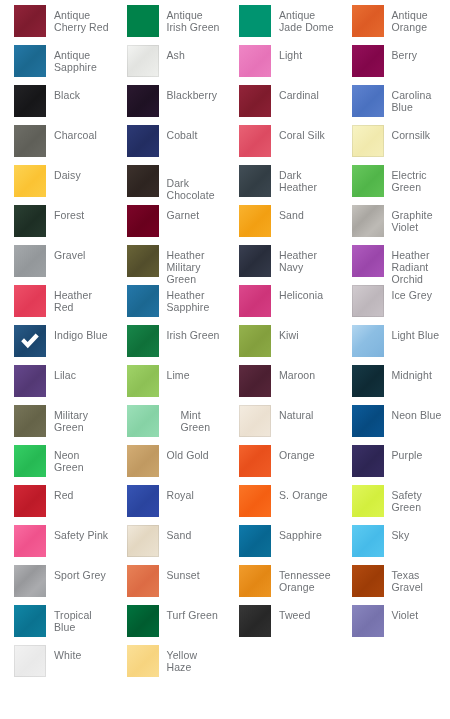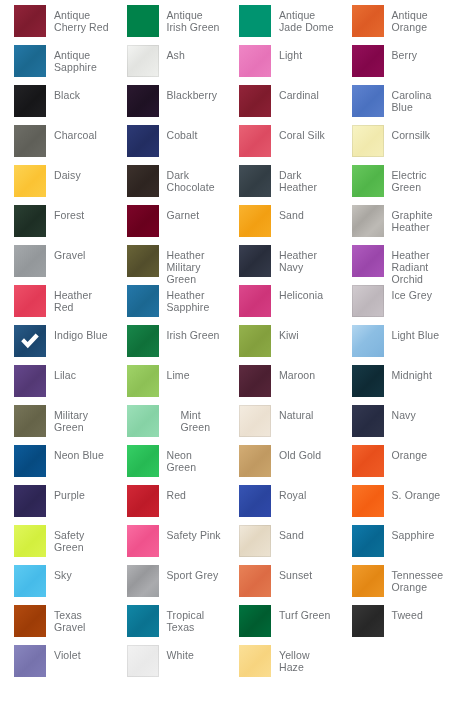--- a/index.html
+++ b/index.html
@@ -140,21 +140,21 @@
       <div class="swatch-cell">
         <div class="swatch-chip bordered" style="background-color: rgb(244, 238, 183); background-image: linear-gradient(135deg, rgb(248, 244, 196) 0%, rgb(241, 233, 173) 55%, rgb(245, 239, 186) 100%);"></div>
         <span class="swatch-label" style="color: rgb(111, 114, 118);">Cornsilk</span>
       </div>
       <div class="swatch-cell">
         <div class="swatch-chip" style="background-color: rgb(252, 202, 63); background-image: linear-gradient(135deg, rgb(253, 211, 83) 0%, rgb(251, 195, 51) 55%, rgb(252, 204, 68) 100%);"></div>
         <span class="swatch-label" style="color: rgb(111, 114, 118);">Daisy</span>
       </div>
       <div class="swatch-cell">
         <div class="swatch-chip" style="background-color: rgb(52, 42, 38); background-image: linear-gradient(135deg, rgb(61, 50, 45) 0%, rgb(45, 36, 32) 55%, rgb(55, 44, 40) 100%);"></div>
-        <span class="swatch-label" style="color: rgb(111, 114, 118);">Dark Chocolate</span>
+        <span class="swatch-label" style="color: rgb(111, 114, 118); margin-top: 8px;">Dark Chocolate</span>
       </div>
       <div class="swatch-cell">
         <div class="swatch-chip" style="background-color: rgb(57, 68, 75); background-image: linear-gradient(135deg, rgb(67, 79, 87) 0%, rgb(50, 61, 68) 55%, rgb(60, 71, 80) 100%);"></div>
         <span class="swatch-label" style="color: rgb(111, 114, 118);">Dark Heather</span>
       </div>
       <div class="swatch-cell">
         <div class="swatch-chip" style="background-color: rgb(91, 190, 82); background-image: linear-gradient(135deg, rgb(104, 200, 94) 0%, rgb(81, 181, 73) 55%, rgb(95, 193, 85) 100%);"></div>
         <span class="swatch-label" style="color: rgb(111, 114, 118);">Electric Green</span>
       </div>
       <div class="swatch-cell">
@@ -164,21 +164,21 @@
       <div class="swatch-cell">
         <div class="swatch-chip" style="background-color: rgb(115, 0, 34); background-image: linear-gradient(135deg, rgb(125, 5, 41) 0%, rgb(105, 0, 29) 55%, rgb(118, 0, 35) 100%);"></div>
         <span class="swatch-label" style="color: rgb(111, 114, 118);">Garnet</span>
       </div>
       <div class="swatch-cell">
         <div class="swatch-chip" style="background-color: rgb(246, 168, 28); background-image: linear-gradient(135deg, rgb(249, 179, 47) 0%, rgb(242, 159, 18) 55%, rgb(247, 170, 32) 100%);"></div>
         <span class="swatch-label" style="color: rgb(111, 114, 118);">Sand</span>
       </div>
       <div class="swatch-cell">
         <div class="swatch-chip" style="background-color: rgb(181, 178, 173); background-image: linear-gradient(135deg, rgb(198, 195, 190) 0%, rgb(169, 166, 161) 40%, rgb(189, 186, 181) 70%, rgb(176, 173, 168) 100%);"></div>
-        <span class="swatch-label" style="color: rgb(111, 114, 118);">Graphite Heather</span>
+        <span class="swatch-label" style="color: rgb(111, 114, 118);">Graphite Violet</span>
       </div>
       <div class="swatch-cell">
         <div class="swatch-chip" style="background-color: rgb(154, 158, 161); background-image: linear-gradient(135deg, rgb(165, 169, 172) 0%, rgb(147, 151, 154) 55%, rgb(157, 161, 164) 100%);"></div>
         <span class="swatch-label" style="color: rgb(111, 114, 118);">Gravel</span>
       </div>
       <div class="swatch-cell">
         <div class="swatch-chip" style="background-color: rgb(92, 87, 49); background-image: linear-gradient(135deg, rgb(106, 101, 56) 0%, rgb(82, 77, 43) 55%, rgb(99, 94, 52) 100%);"></div>
         <span class="swatch-label" style="color: rgb(111, 114, 118);">Heather Military Green</span>
       </div>
       <div class="swatch-cell">
@@ -249,24 +249,20 @@
       </div>
       <div class="swatch-cell">
         <div class="swatch-chip" style="background-color: rgb(143, 216, 174); background-image: linear-gradient(135deg, rgb(156, 224, 185) 0%, rgb(134, 210, 165) 55%, rgb(147, 219, 177) 100%);"></div>
         <span class="swatch-label" style="color: rgb(111, 114, 118); padding-left: 22px;">Mint Green</span>
       </div>
       <div class="swatch-cell">
         <div class="swatch-chip bordered" style="background-color: rgb(238, 228, 214); background-image: linear-gradient(135deg, rgb(244, 236, 224) 0%, rgb(235, 224, 208) 55%, rgb(240, 231, 218) 100%);"></div>
         <span class="swatch-label" style="color: rgb(111, 114, 118);">Natural</span>
       </div>
       <div class="swatch-cell">
-        <div class="swatch-chip" style="background-color: rgb(43, 48, 73); background-image: linear-gradient(135deg, rgb(51, 56, 81) 0%, rgb(38, 43, 66) 55%, rgb(46, 51, 73) 100%);"></div>
-        <span class="swatch-label" style="color: rgb(111, 114, 118);">Navy</span>
-      </div>
-      <div class="swatch-cell">
         <div class="swatch-chip" style="background-color: rgb(9, 81, 140); background-image: linear-gradient(135deg, rgb(13, 92, 155) 0%, rgb(6, 74, 128) 55%, rgb(10, 84, 144) 100%);"></div>
         <span class="swatch-label" style="color: rgb(111, 114, 118);">Neon Blue</span>
       </div>
       <div class="swatch-cell">
         <div class="swatch-chip" style="background-color: rgb(45, 196, 92); background-image: linear-gradient(135deg, rgb(54, 207, 102) 0%, rgb(38, 185, 83) 55%, rgb(47, 199, 95) 100%);"></div>
         <span class="swatch-label" style="color: rgb(111, 114, 118);">Neon Green</span>
       </div>
       <div class="swatch-cell">
         <div class="swatch-chip" style="background-color: rgb(201, 162, 105); background-image: linear-gradient(135deg, rgb(211, 173, 117) 0%, rgb(192, 153, 97) 55%, rgb(203, 166, 109) 100%);"></div>
         <span class="swatch-label" style="color: rgb(111, 114, 118);">Old Gold</span>
@@ -322,21 +318,21 @@
       <div class="swatch-cell">
         <div class="swatch-chip" style="background-color: rgb(235, 146, 32); background-image: linear-gradient(135deg, rgb(241, 156, 44) 0%, rgb(227, 135, 20) 55%, rgb(236, 149, 34) 100%);"></div>
         <span class="swatch-label" style="color: rgb(111, 114, 118);">Tennessee Orange</span>
       </div>
       <div class="swatch-cell">
         <div class="swatch-chip" style="background-color: rgb(168, 67, 11); background-image: linear-gradient(135deg, rgb(179, 75, 16) 0%, rgb(157, 60, 6) 55%, rgb(170, 69, 12) 100%);"></div>
         <span class="swatch-label" style="color: rgb(111, 114, 118);">Texas Gravel</span>
       </div>
       <div class="swatch-cell">
         <div class="swatch-chip" style="background-color: rgb(13, 124, 153); background-image: linear-gradient(135deg, rgb(17, 135, 166) 0%, rgb(10, 114, 144) 55%, rgb(14, 126, 155) 100%);"></div>
-        <span class="swatch-label" style="color: rgb(111, 114, 118);">Tropical Texas</span>
+        <span class="swatch-label" style="color: rgb(111, 114, 118);">Tropical Blue</span>
       </div>
       <div class="swatch-cell">
         <div class="swatch-chip" style="background-color: rgb(0, 104, 55); background-image: linear-gradient(135deg, rgb(0, 116, 63) 0%, rgb(0, 92, 47) 55%, rgb(0, 107, 58) 100%);"></div>
         <span class="swatch-label" style="color: rgb(111, 114, 118);">Turf Green</span>
       </div>
       <div class="swatch-cell">
         <div class="swatch-chip" style="background-color: rgb(46, 46, 46); background-image: linear-gradient(135deg, rgb(56, 56, 56) 0%, rgb(39, 39, 39) 55%, rgb(49, 49, 49) 100%);"></div>
         <span class="swatch-label" style="color: rgb(111, 114, 118);">Tweed</span>
       </div>
       <div class="swatch-cell">

